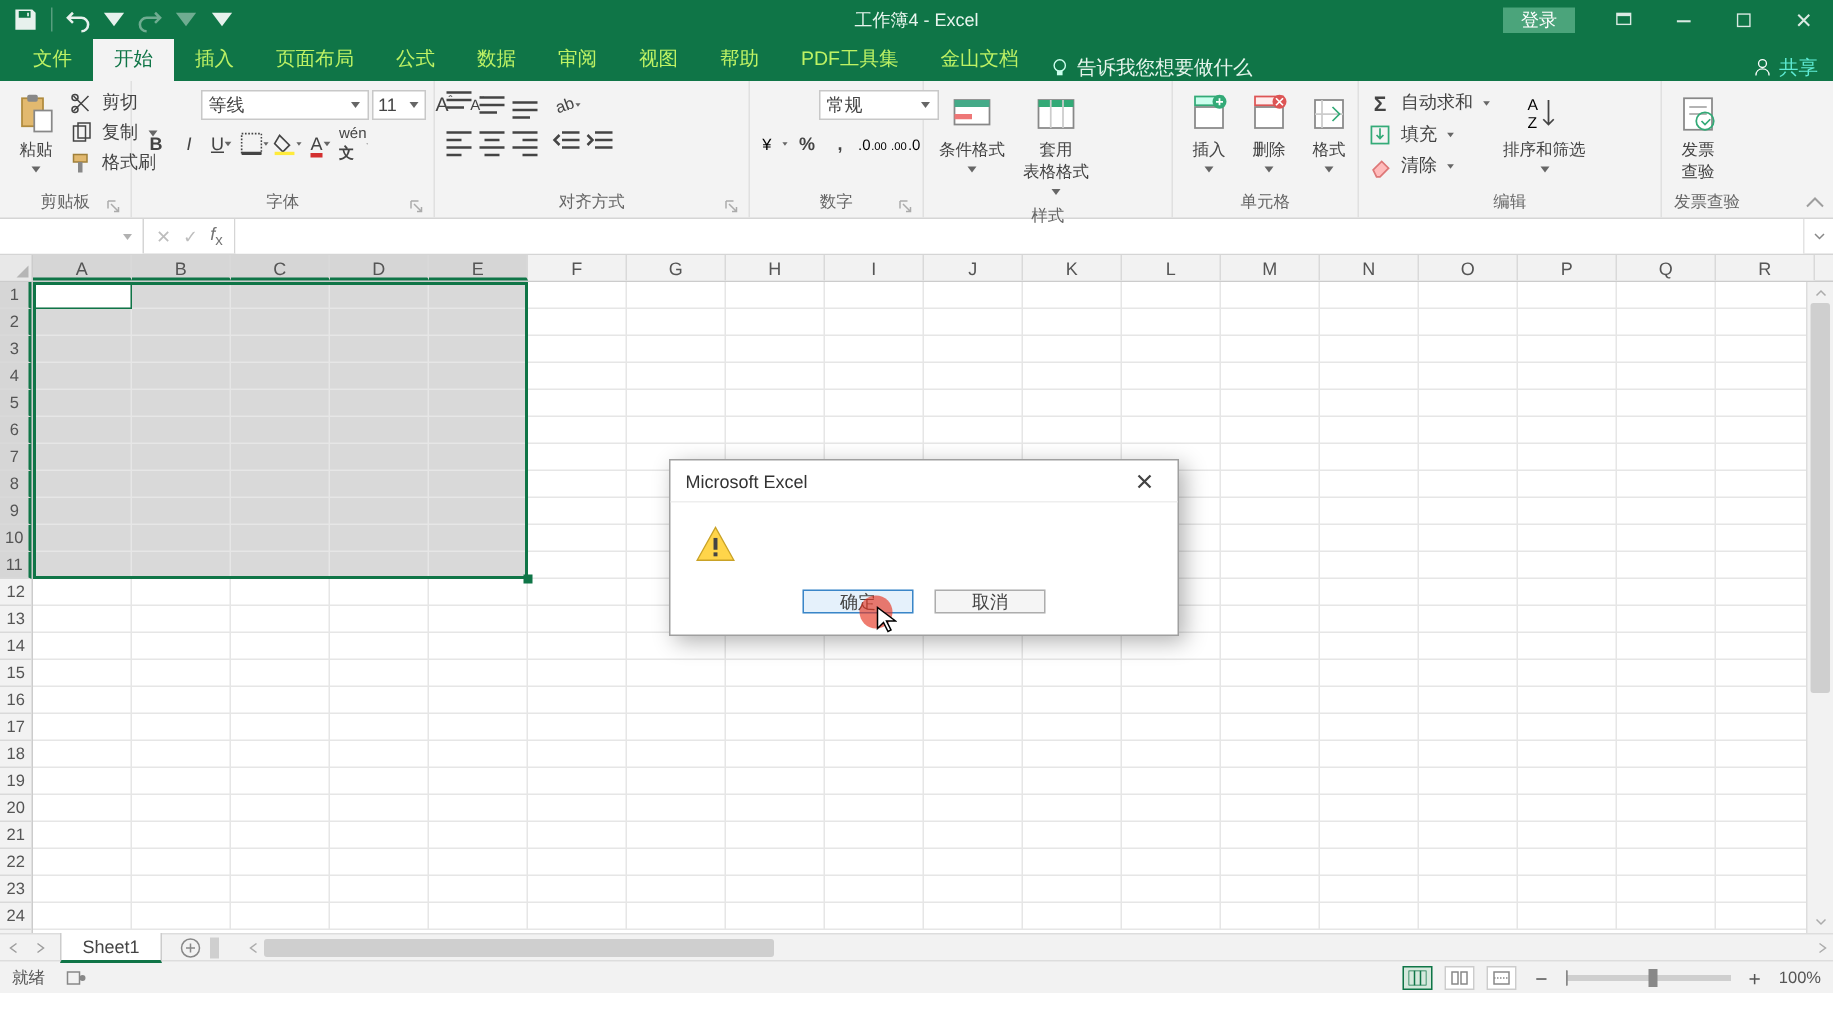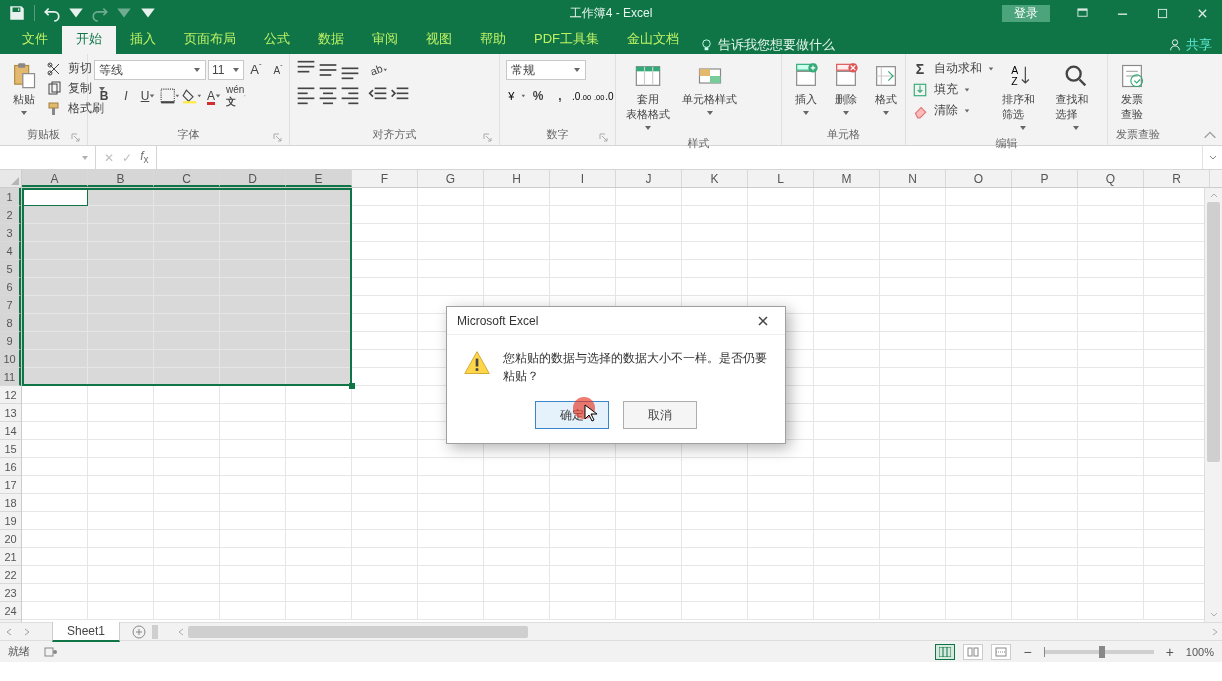--- a/index.html
+++ b/index.html
@@ -30,21 +30,21 @@
 .rgroup { border-right:1px solid #e0e0e0; padding:2px 6px 0; display:flex; flex-direction:column; }
 .rgroup .body { flex:1; display:flex; align-items:flex-start; gap:4px; padding-top:4px; }
 .rgroup .label { text-align:center; font-size:11px; color:#666; padding:2px 0 3px; position:relative; }
 .rgroup .label .dlaunch { position:absolute; right:0; bottom:2px; width:10px; height:10px; opacity:.5; }
 .bigbtn { display:flex; flex-direction:column; align-items:center; gap:2px; padding:2px 4px; font-size:11px; min-width:36px; }
 .bigbtn .ic { width:28px; height:28px; display:flex; align-items:center; justify-content:center; }
 .stack { display:flex; flex-direction:column; gap:3px; }
 .stack .row { display:flex; align-items:center; gap:6px; font-size:12px; white-space:nowrap; }
 .smic { width:16px; height:16px; display:inline-flex; align-items:center; justify-content:center; }
 .dd-caret { width:8px; height:8px; }
-.fontbox, .numbox, .stylebox { border:1px solid #c8c8c8; background:#fff; height:20px; font-size:12px; padding:0 4px; display:flex; align-items:center; }
+.fontbox, .numbox, .stylebox { border:1px solid #c8c8c8; background:#fff; height:20px; font-size:12px; padding:0 4px; display:flex; align-items:center;margin-left:40px; }
 .fontbox { width:112px; justify-content:space-between; }
 .sizebox { width:36px; border:1px solid #c8c8c8; background:#fff; height:20px; display:flex; align-items:center; justify-content:space-between; padding:0 3px; }
 .btnrow { display:flex; gap:2px; }
 .sq { width:20px; height:20px; display:flex; align-items:center; justify-content:center; }
 .stylebox { width:78px; justify-content:space-between; }
 .ribbon-collapse { position:absolute; right:4px; bottom:2px; width:16px; height:16px; opacity:.6; }
 
 
 .fx-row { height:24px; border-bottom:1px solid #d5d5d5; display:flex; align-items:stretch; }
 .namebox { width:96px; border-right:1px solid #d5d5d5; display:flex; align-items:center; padding:0 6px; justify-content:space-between; background:#fff; }
@@ -70,21 +70,21 @@
 .cell { width:66px; height:18px; border-right:1px solid #e6e6e6; border-bottom:1px solid #e6e6e6; }
 .cell.selrange { background:#d9d9d9; }
 .cell.active { background:#fff; outline:1px solid #0f7547; outline-offset:-1px; }
 .sel-border { position:absolute; border:2px solid #0f7547; pointer-events:none; }
 .sel-handle { position:absolute; width:6px; height:6px; background:#0f7547; }
 .vscroll { position:absolute; right:0; top:0; bottom:0; width:18px; background:#f2f2f2; border-left:1px solid #ddd; }
 .vscroll .thumb { position:absolute; left:2px; right:2px; top:14px; height:260px; background:#cfcfcf; border-radius:2px; }
 .vscroll .arr { position:absolute; left:0; right:0; height:14px; display:flex; align-items:center; justify-content:center; opacity:.5; }
 .hscroll-row { height:18px; display:flex; align-items:center; background:#f2f2f2; border-top:1px solid #ddd; }
 .hscroll-row .navbtn { width:18px; height:18px; display:flex; align-items:center; justify-content:center; opacity:.6; }
-.sheet-tab { padding:2px 14px; background:#fff; border:1px solid #ccc; border-bottom:2px solid #0f7547; font-size:12px; margin-left:16px; }
+.sheet-tab { padding:2px 14px; background:#fff; border:1px solid #ccc; border-bottom:2px solid #0f7547; font-size:12px; margin-left:4px; }
 .newsheet { width:22px; height:22px; display:flex; align-items:center; justify-content:center; margin-left:8px; }
 .hscroll-track { flex:1; margin-left:28px; position:relative; height:14px; }
 .hscroll-track .thumb { position:absolute; left:0; width:340px; top:1px; bottom:1px; background:#cfcfcf; border-radius:2px; }
 .hscroll-track .arr { position:absolute; top:0; bottom:0; width:14px; display:flex; align-items:center; justify-content:center; opacity:.5; }
 .hsplit { width:6px; height:14px; background:#cfcfcf; margin:0 2px; }
 
 
 .status { height:22px; background:#f2f2f2; border-top:1px solid #ddd; display:flex; align-items:center; padding:0 8px; font-size:11px; color:#555; }
 .status .right { margin-left:auto; display:flex; align-items:center; gap:8px; }
 .viewbtn { width:20px; height:16px; border:1px solid #ccc; display:flex; align-items:center; justify-content:center; background:#fff; }
@@ -95,21 +95,21 @@
 
 
 .overlay { position:absolute; inset:0;padding-left:28px; }
 .dialog { position:absolute; left:446px; top:306px; width:340px; background:#fff; border:1px solid #9f9f9f; box-shadow:4px 4px 14px rgba(0,0,0,.3); }
 .dlg-title { height:28px; display:flex; align-items:center; padding:0 10px; font-size:12px; color:#333; border-bottom:1px solid #eee; }
 .dlg-close { margin-left:auto; width:24px; height:24px; display:flex; align-items:center; justify-content:center; }
 .dlg-body { padding:14px 16px 10px; display:flex; gap:12px; align-items:flex-start; }
 .warn-ic { width:28px; height:28px; flex-shrink:0; }
 .dlg-msg { font-size:12px; color:#333; line-height:1.5; }
 .dlg-btns { display:flex; justify-content:center; gap:14px; padding:6px 0 14px; }
-.dlg-btn { min-width:74px; height:28px; border:1px solid #adadad; background:#f5f5f5; font-size:12px; display:flex; align-items:center; justify-content:center; }
+.dlg-btn { min-width:74px; height:16px; border:1px solid #adadad; background:#f5f5f5; font-size:12px; display:flex; align-items:center; justify-content:center; }
 .dlg-btn.primary { border:1px solid #3a86c8; background:#e5f1fb; position:relative; }
 .cursor-dot { position:absolute; width:22px; height:22px; border-radius:50%; background:rgba(231,54,34,.65); left:573px; top:397px; pointer-events:none; }
 .cursor-arrow { position:absolute; left:584px; top:404px; pointer-events:none; }
 
 svg { display:block; }
 </style>
 </head>
 <body>
 
 <div class="titlebar">
@@ -470,41 +470,41 @@
     <div class="label"><span>数字</span><svg class="dlaunch" viewBox="0 0 10 10">
           <path d="M1 1h5M1 1v5M3 3l5 5M8 5v3H5" stroke="#666" fill="none"></path>
         </svg></div>
   </div>
 
   <div class="rgroup" style="width:166px">
     <div class="body">
       <div class="bigbtn">
           <span class="ic">
             <svg viewBox="0 0 24 24">
+              <rect x="2" y="4" width="20" height="14" fill="#fff" stroke="#888"></rect>
+              <rect x="2" y="4" width="20" height="4" fill="#4a8"></rect>
+              <rect x="2" y="12" width="10" height="3" fill="#e77"></rect>
+            </svg>
+          </span>
+          <span>条件格式</span>
+          <svg class="dd-caret" viewBox="0 0 8 8">
+            <path d="M1 2h6L4 6z" fill="#666"></path>
+          </svg>
+        </div>
+      <div class="bigbtn">
+          <span class="ic">
+            <svg viewBox="0 0 24 24">
               <rect x="2" y="4" width="20" height="16" fill="#fff" stroke="#888"></rect>
               <rect x="2" y="4" width="20" height="4" fill="#3a7"></rect>
               <line x1="9" y1="4" x2="9" y2="20" stroke="#ccc"></line>
               <line x1="16" y1="4" x2="16" y2="20" stroke="#ccc"></line>
             </svg>
           </span>
           <span style="white-space:pre-line;text-align:center">套用
 表格格式</span>
-          <svg class="dd-caret" viewBox="0 0 8 8">
-            <path d="M1 2h6L4 6z" fill="#666"></path>
-          </svg>
-        </div>
-      <div class="bigbtn">
-          <span class="ic">
-            <svg viewBox="0 0 24 24">
-              <rect x="3" y="6" width="18" height="12" fill="#fff" stroke="#888"></rect>
-              <rect x="3" y="6" width="9" height="6" fill="#e2b96f"></rect>
-              <rect x="12" y="12" width="9" height="6" fill="#7c9"></rect>
-            </svg>
-          </span>
-          <span>单元格样式</span>
           <svg class="dd-caret" viewBox="0 0 8 8">
             <path d="M1 2h6L4 6z" fill="#666"></path>
           </svg>
         </div>
     </div>
     <div class="label"><span>样式</span></div>
   </div>
 
   <div class="rgroup" style="width:124px">
     <div class="body">
@@ -591,32 +591,20 @@
       </div>
       <div class="bigbtn">
           <span class="ic">
             <svg viewBox="0 0 24 24">
               <text x="2" y="10" font-size="9">A</text>
               <text x="2" y="20" font-size="9">Z</text>
               <path d="M14 4v14M11 15l3 3 3-3" stroke="#444" fill="none"></path>
             </svg>
           </span>
           <span>排序和筛选</span>
-          <svg class="dd-caret" viewBox="0 0 8 8">
-            <path d="M1 2h6L4 6z" fill="#666"></path>
-          </svg>
-        </div>
-      <div class="bigbtn">
-          <span class="ic">
-            <svg viewBox="0 0 24 24">
-              <circle cx="10" cy="10" r="6" fill="none" stroke="#444" stroke-width="2"></circle>
-              <path d="M15 15l5 5" stroke="#444" stroke-width="2"></path>
-            </svg>
-          </span>
-          <span>查找和选择</span>
           <svg class="dd-caret" viewBox="0 0 8 8">
             <path d="M1 2h6L4 6z" fill="#666"></path>
           </svg>
         </div>
     </div>
     <div class="label"><span>编辑</span></div>
   </div>
 
   <div class="rgroup" style="width:60px;border-right:none">
     <div class="body">
@@ -1293,21 +1281,20 @@
             <path d="M2 2l8 8M10 2l-8 8" stroke="#444" stroke-width="1.5"></path>
           </svg>
         </div>
     </div>
     <div class="dlg-body">
       <svg class="warn-ic" viewBox="0 0 32 32">
           <path d="M16 3L30 28H2z" fill="#ffd54a" stroke="#c9a227"></path>
           <rect x="14.5" y="11" width="3" height="9" fill="#444"></rect>
           <rect x="14.5" y="22" width="3" height="3" fill="#444"></rect>
         </svg>
-      <div class="dlg-msg">您粘贴的数据与选择的数据大小不一样。是否仍要粘贴？</div>
     </div>
     <div class="dlg-btns">
       <div class="dlg-btn primary">确定</div>
       <div class="dlg-btn">取消</div>
     </div>
   </div>
 </div>
 <div class="cursor-dot"></div>
 <svg class="cursor-arrow" width="14" height="18" viewBox="0 0 14 18">
     <path d="M1 1l0 14 4-4 3 6 2-1-3-6 6 0z" fill="#fff" stroke="#000"></path>

